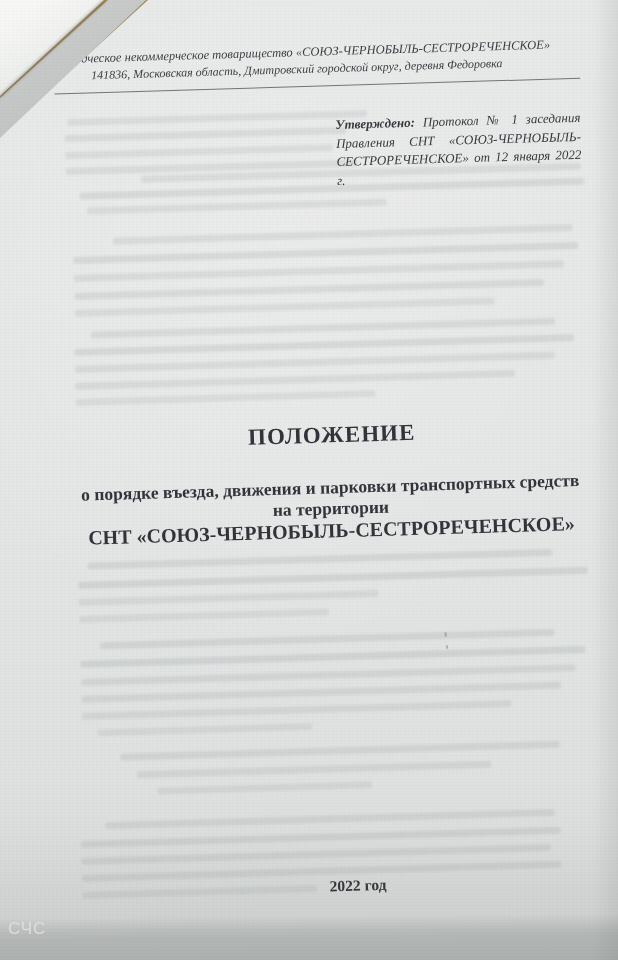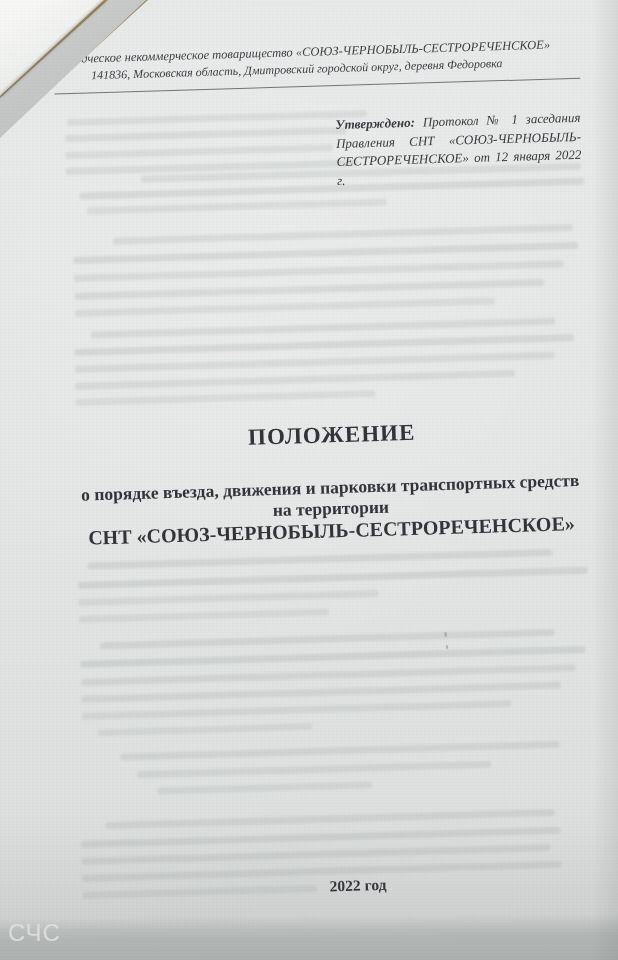--- a/index.html
+++ b/index.html
@@ -57,21 +57,21 @@
   #bottom-strip{position:absolute;left:-12px;right:-12px;top:916px;height:60px;
     transform:rotate(-0.4deg);
     background:linear-gradient(180deg,rgba(170,174,173,0) 0%,rgba(170,174,173,0.55) 14px,
       #b2b6b5 22px,#a8acab 100%);}
   #bottom-shade{position:absolute;left:0;right:0;top:830px;height:130px;pointer-events:none;
     background:linear-gradient(180deg,rgba(115,120,118,0) 0%,rgba(115,120,118,0.10) 100%);}
   #right-shade{position:absolute;top:0;bottom:0;right:0;width:26px;pointer-events:none;
     background:linear-gradient(270deg,rgba(90,95,93,0.12),rgba(90,95,93,0));}
   
   #watermark{position:absolute;left:8px;top:919px;font-family:"Liberation Sans",sans-serif;
-    font-size:24px;letter-spacing:1px;color:#dfe0de;opacity:0.92;}
+    font-size:17px;letter-spacing:1px;color:#dfe0de;opacity:0.92;}
 </style>
 </head>
 <body>
 
 <div id="canvas">
 
   <div id="page-content" style="color: rgb(52, 53, 59);">
     <div id="bleed-layer">
         <div class="bleed-line" style="top: 112px; left: 78px; width: 300px; background: rgba(138, 148, 150, 0.16);"></div>
         <div class="bleed-line" style="top: 128px; left: 75px; width: 282px; background: rgba(138, 148, 150, 0.18);"></div>

